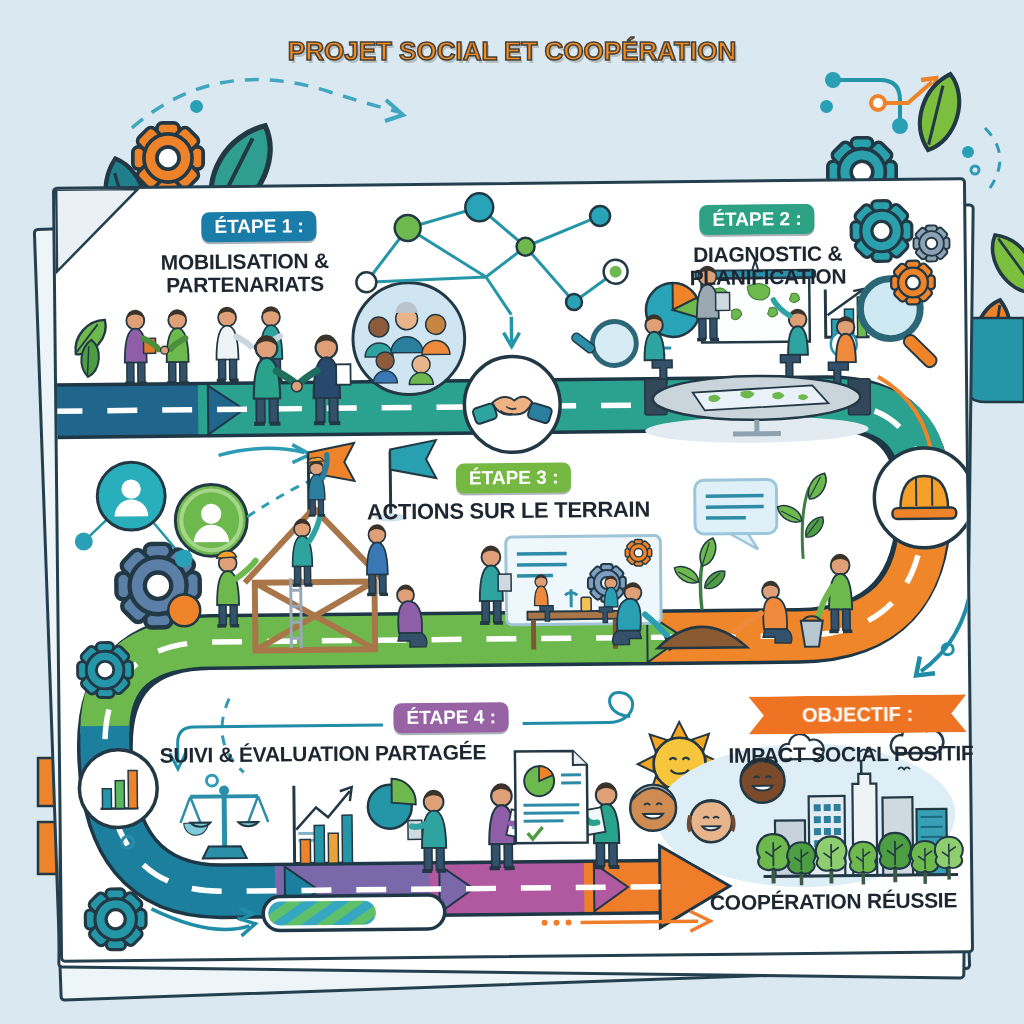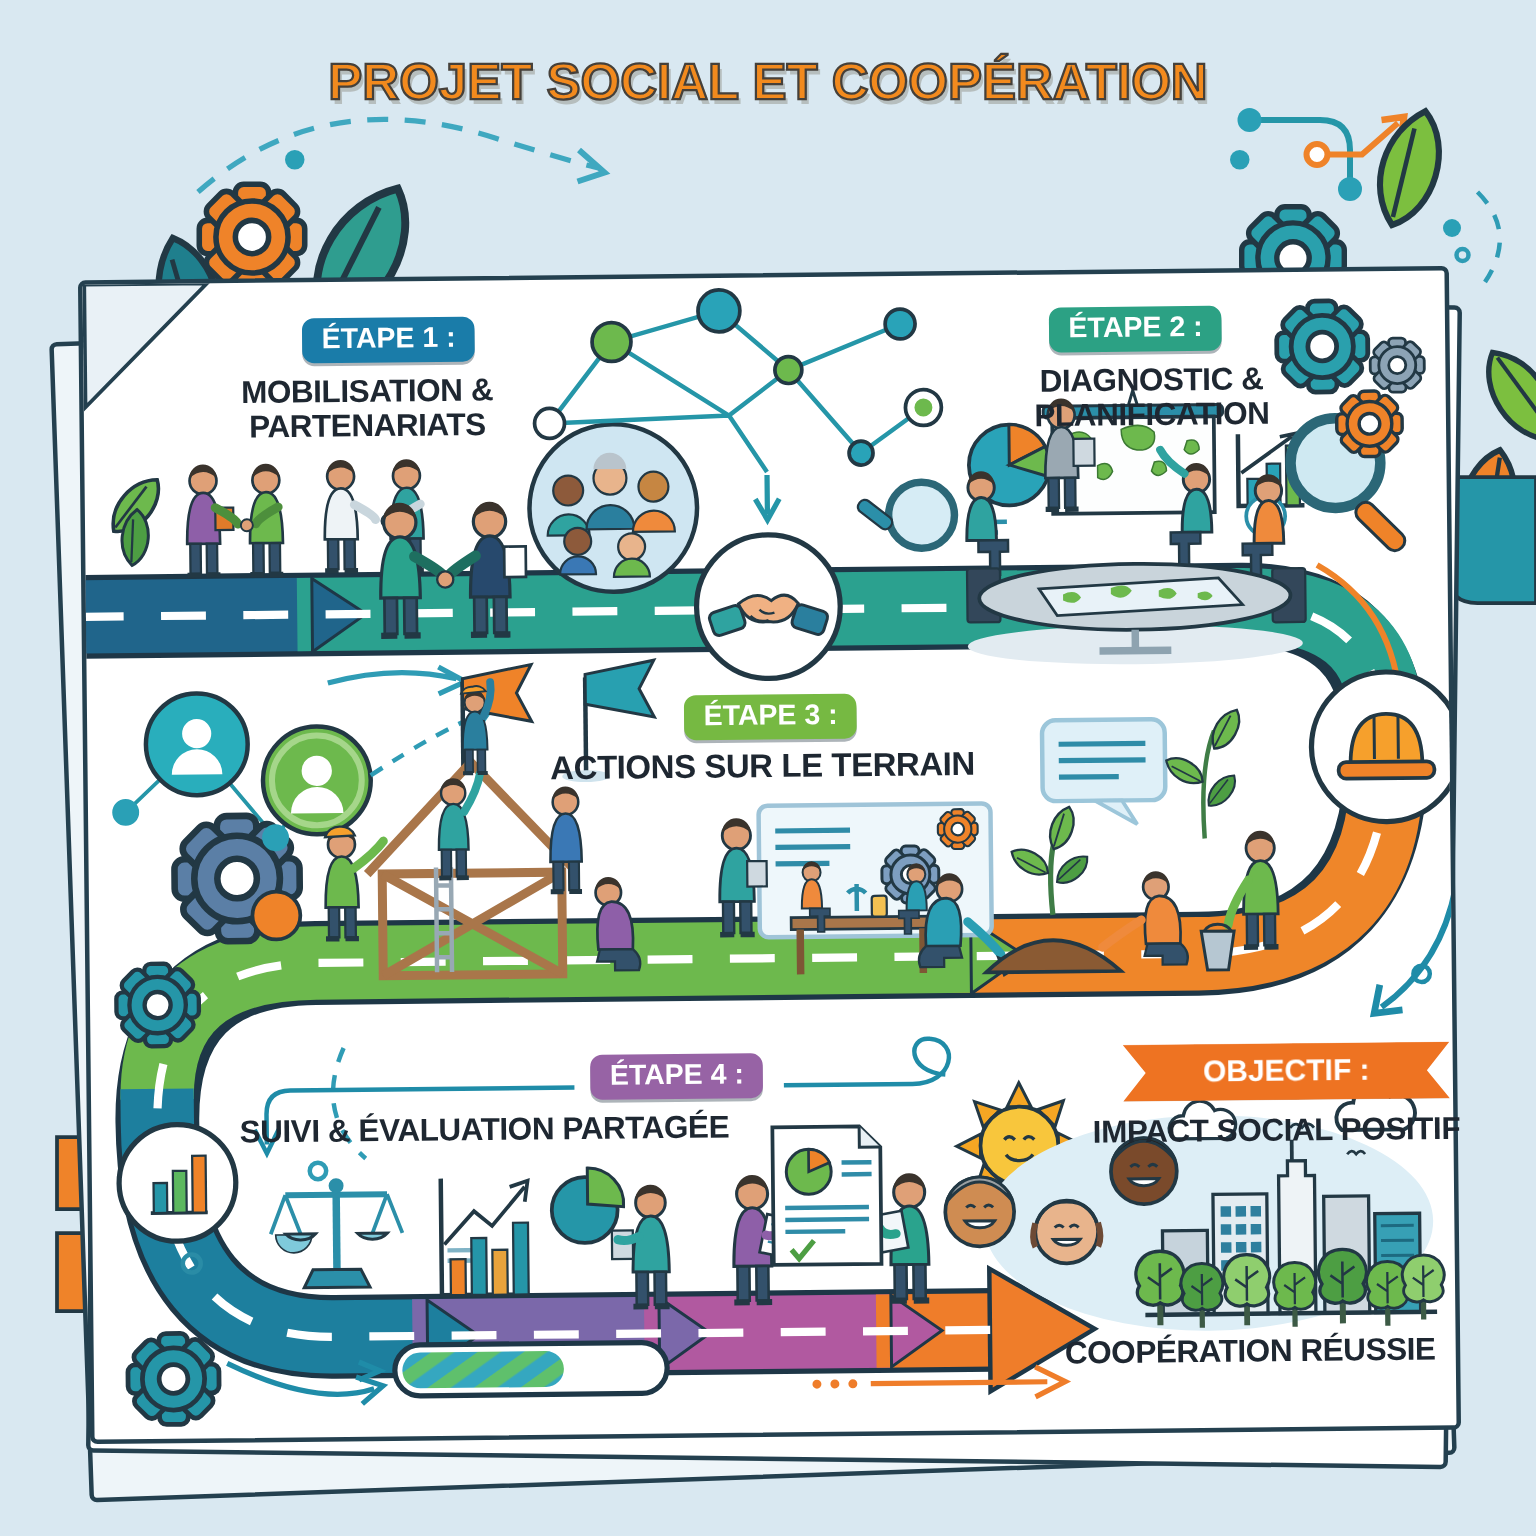--- a/index.html
+++ b/index.html
@@ -9,21 +9,21 @@
   
   .sheet{position:absolute;background:#ffffff;border:3px solid #24404f;border-radius:5px;}
   .s3{left:46px;top:212px;width:906px;height:768px;transform:rotate(-2deg);background:#eef5f9;}
   .s2{left:62px;top:198px;width:902px;height:770px;transform:rotate(0.7deg);}
   .paper{left:56px;top:182px;width:908px;height:770px;transform:rotate(-0.6deg);}
   .paper .art{position:absolute;left:0;top:0;width:908px;height:770px;}
   
   .title-wrap{position:absolute;top:34px;left:0;right:0;text-align:center;}
   .title{font-size:66px;font-weight:800;color:#2ba6cd;letter-spacing:0px;line-height:1.0;
          -webkit-text-stroke:2.6px #16384f;text-shadow:4px 5px 0 rgba(22,56,79,.28);}
-  .subtitle{font-size:34px;font-weight:800;color:#f28a1e;margin-top:4px;line-height:1.0;
+  .subtitle{font-size:26px;font-weight:800;color:#f28a1e;margin-top:4px;line-height:1.0;
          -webkit-text-stroke:1.5px #45403a;text-shadow:2px 3px 0 rgba(60,40,10,.22);}
   .tdot{position:absolute;width:13px;height:13px;border-radius:50%;background:#2aa0b6;}
   
   .badge{position:absolute;color:#fff;font-weight:800;font-size:19px;padding:4px 13px;
          border-radius:8px;box-shadow:0 2px 0 rgba(20,40,55,.35);white-space:nowrap;}
   .b1{background:#1a7ca9;} .b2{background:#2ca184;} .b3{background:#76b942;} .b4{background:#9763a5;}
   .ribbon{position:absolute;background:#ee7322;color:#fff;font-weight:800;font-size:20px;
           width:218px;height:38px;line-height:38px;text-align:center;
           clip-path:polygon(0 0,100% 0,93% 50%,100% 100%,0 100%,7% 50%);
           filter:drop-shadow(0 2px 0 rgba(20,40,55,.3));}

